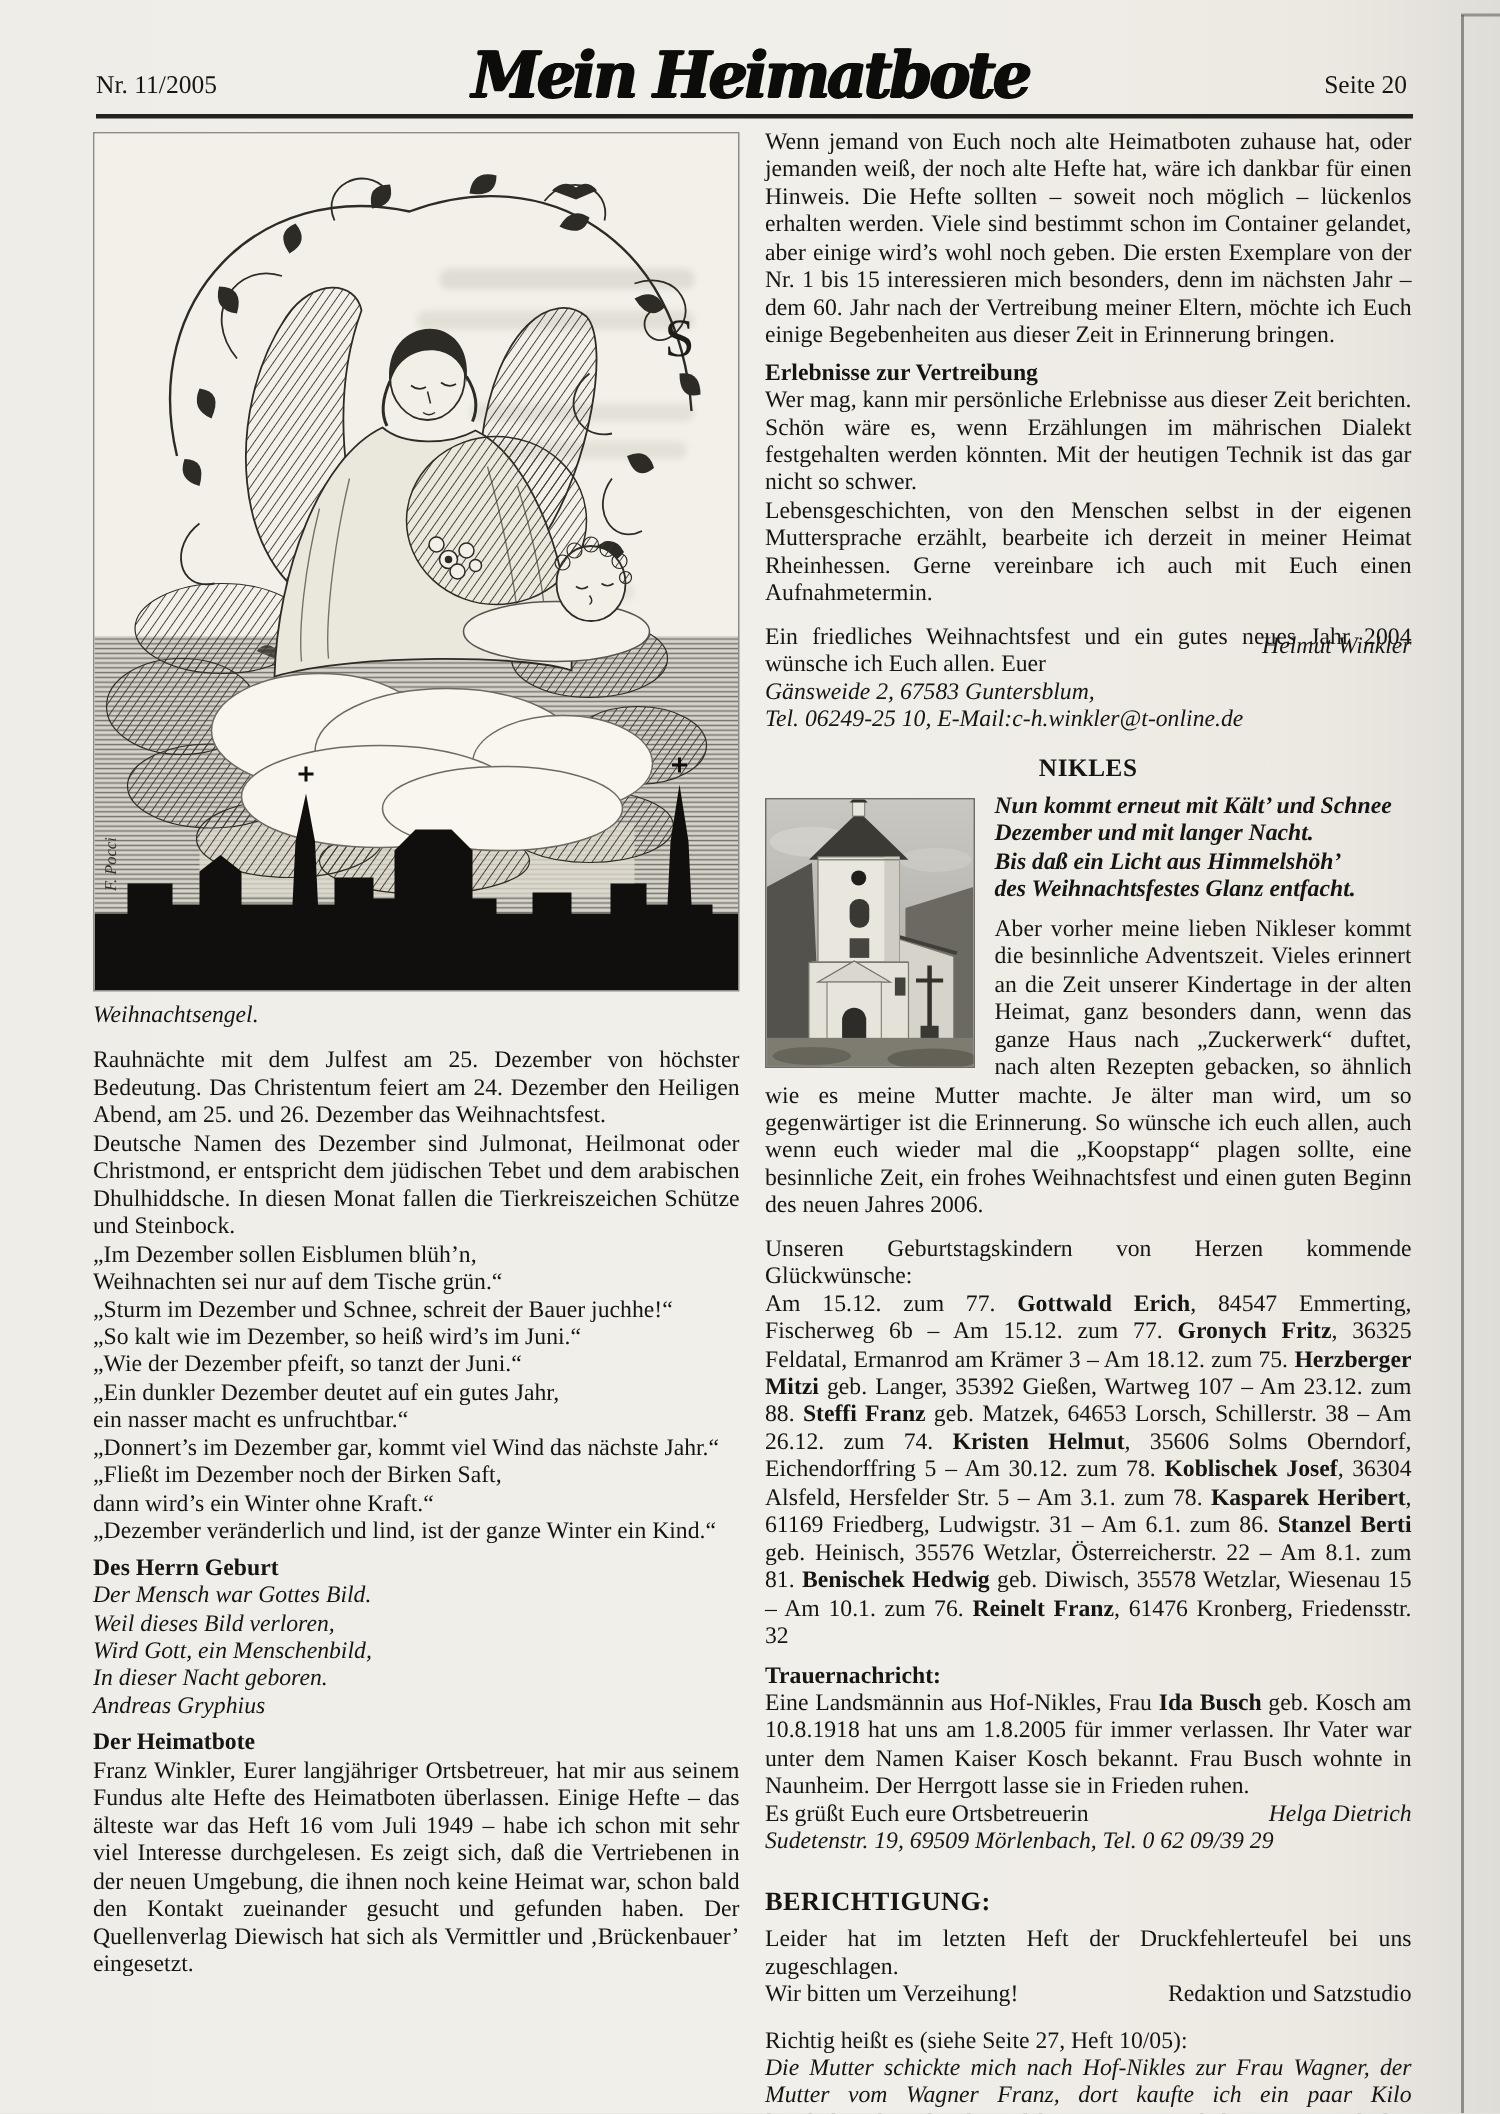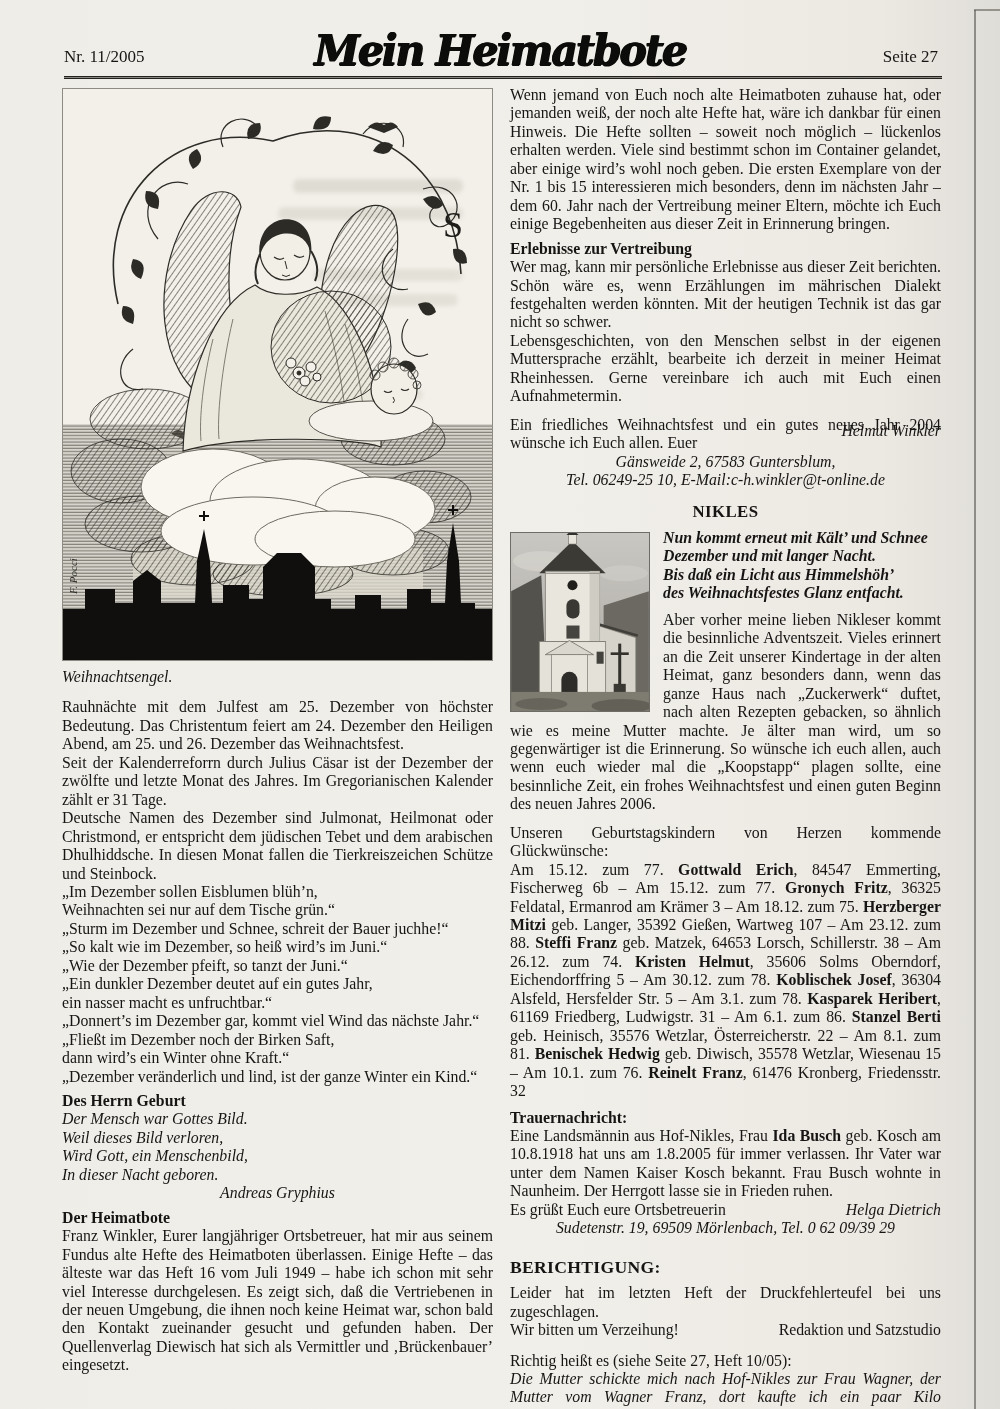--- a/index.html
+++ b/index.html
@@ -28,21 +28,21 @@
   
   .col{position:absolute;width:431px;font-size:15.8px;line-height:18.45px;text-align:justify;}
   .col-left{left:62px;top:88px;}
   .col-right{left:510px;top:86px;}
   p{margin:0;}
   .h{font-weight:bold;margin-top:6px;}
   .gap8{margin-top:8px;}
   .gap10{margin-top:10px;}
   .gap12{margin-top:12px;}
   .it{font-style:italic;}
-  .rt{text-align:center;}
+  .rt{text-align:left;}
   .rel{position:relative;}
   .sig{position:absolute;right:0;bottom:12px;font-style:italic;}
   .row{display:flex;justify-content:space-between;}
   .center-h{text-align:center;font-weight:bold;font-size:16.8px;letter-spacing:.4px;margin-top:13px;}
 
   
   figure{margin:0;}
   .engraving{display:block;width:429px;height:571px;border:1px solid #8d8b84;background:#f2f0e9;}
   .caption{font-style:italic;margin-top:7px;text-align:left;}
   .first-para{margin-top:12px;}
@@ -58,21 +58,21 @@
 </style>
 </head>
 <body>
 
 <div class="page">
   <div class="scan-vline"></div>
   <div class="scan-tick"></div>
 
   <div class="hdr-issue">Nr. 11/2005</div>
   <div class="masthead">Mein Heimatbote</div>
-  <div class="hdr-page">Seite 27</div>
+  <div class="hdr-page">Seite 20</div>
   <div class="hdr-rule"></div>
 
   <div class="col col-left">
     <figure>
       <svg class="engraving" viewBox="0 0 429 571" xmlns="http://www.w3.org/2000/svg">
         <defs>
           <pattern id="hatch" width="5" height="5" patternUnits="userSpaceOnUse" patternTransform="rotate(35)">
             <line x1="0" y1="0" x2="0" y2="5" stroke="#39372f" stroke-width="1.2"></line>
           </pattern>
           <pattern id="hatch2" width="4" height="4" patternUnits="userSpaceOnUse" patternTransform="rotate(-20)">
@@ -205,21 +205,20 @@
             382,514 384,472 390,434 396,472 398,514 412,514 412,520 429,520 429,571 0,571 Z"></path>
           <path d="M141,432 v-10 M136,427 h10 M390,426 v-10 M385,421 h10" stroke="#100f0d" stroke-width="2" fill="none"></path>
         </g>
 
         <text transform="rotate(-90 14 505)" x="14" y="505" font-size="11" font-style="italic" fill="#33322d">F. Pocci</text>
       </svg>
       <figcaption class="caption">Weihnachtsengel.</figcaption>
     </figure>
 
     <p class="first-para">Rauhnächte mit dem Julfest am 25. Dezember von höchster Bedeutung. Das Christentum feiert am 24. Dezember den Heiligen Abend, am 25. und 26. Dezember das Weihnachtsfest.</p>
-    <p>Seit der Kalenderreforrn durch Julius Cäsar ist der Dezember der zwölfte und letzte Monat des Jahres. Im Gregorianischen Kalender zählt er 31 Tage.</p>
     <p>Deutsche Namen des Dezember sind Julmonat, Heilmonat oder Christmond, er entspricht dem jüdischen Tebet und dem arabischen Dhulhiddsche. In diesen Monat fallen die Tierkreiszeichen Schütze und Steinbock.</p>
 
     <p style="text-align:left;">„Im Dezember sollen Eisblumen blüh’n,<br>Weihnachten sei nur auf dem Tische grün.“<br>„Sturm im Dezember und Schnee, schreit der Bauer juchhe!“<br>„So kalt wie im Dezember, so heiß wird’s im Juni.“<br>„Wie der Dezember pfeift, so tanzt der Juni.“<br>„Ein dunkler Dezember deutet auf ein gutes Jahr,<br>ein nasser macht es unfruchtbar.“<br>„Donnert’s im Dezember gar, kommt viel Wind das nächste Jahr.“<br>„Fließt im Dezember noch der Birken Saft,<br>dann wird’s ein Winter ohne Kraft.“<br>„Dezember veränderlich und lind, ist der ganze Winter ein Kind.“</p>
 
     <p class="h">Des Herrn Geburt</p>
     <p class="poem">Der Mensch war Gottes Bild.<br>Weil dieses Bild verloren,<br>Wird Gott, ein Menschenbild,<br>In dieser Nacht geboren.</p>
     <p class="it rt">Andreas Gryphius</p>
 
     <p class="h">Der Heimatbote</p>
     <p>Franz Winkler, Eurer langjähriger Ortsbetreuer, hat mir aus seinem Fundus alte Hefte des Heimatboten überlassen. Einige Hefte – das älteste war das Heft 16 vom Juli 1949 – habe ich schon mit sehr viel Interesse durchgelesen. Es zeigt sich, daß die Vertriebenen in der neuen Umgebung, die ihnen noch keine Heimat war, schon bald den Kontakt zueinander gesucht und gefunden haben. Der Quellenverlag Diewisch hat sich als Vermittler und ‚Brückenbauer’ eingesetzt.</p>

